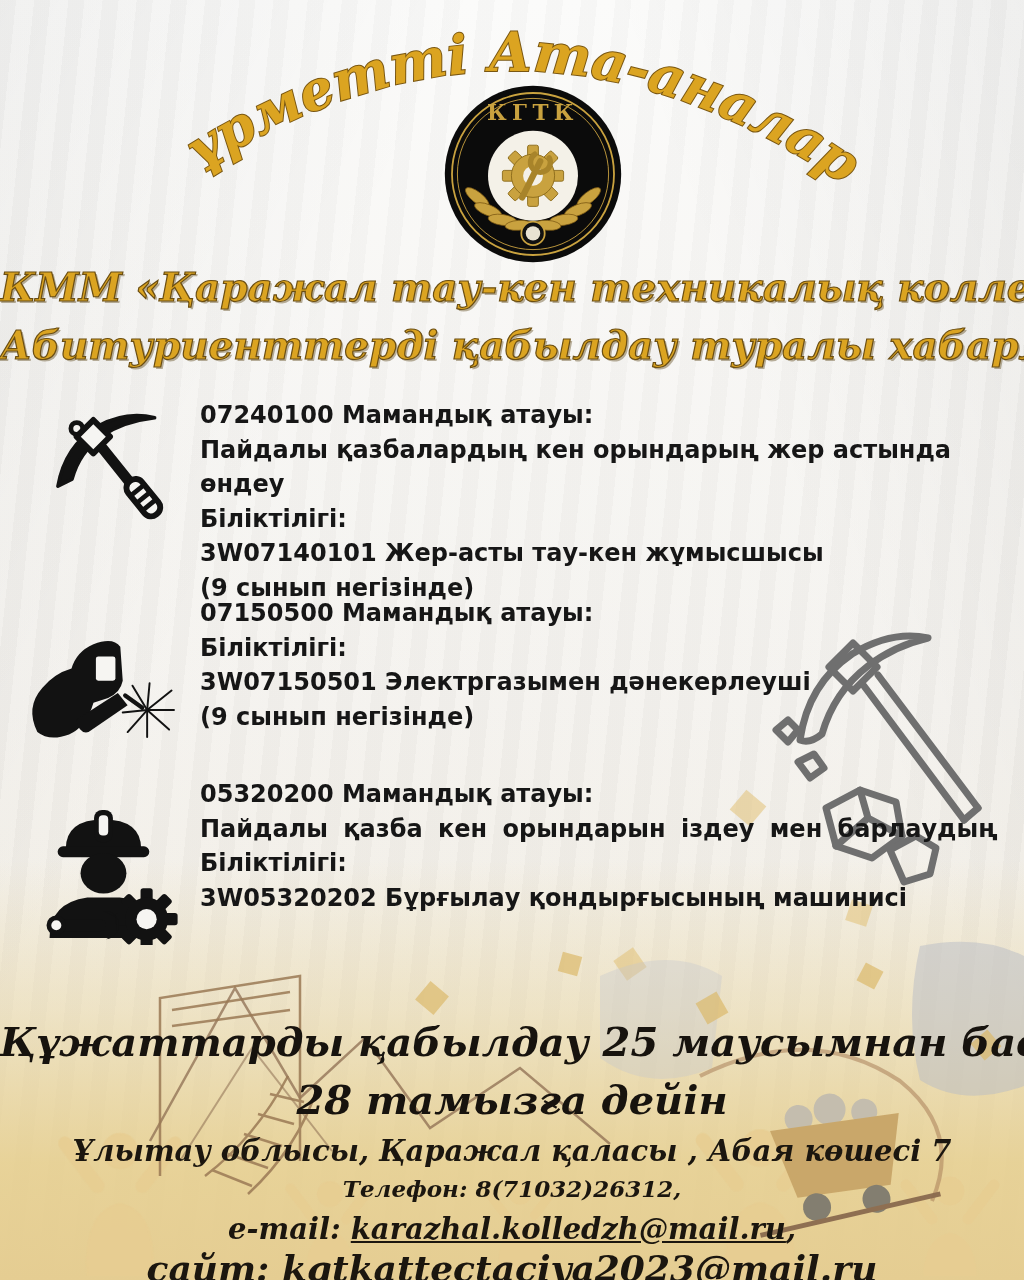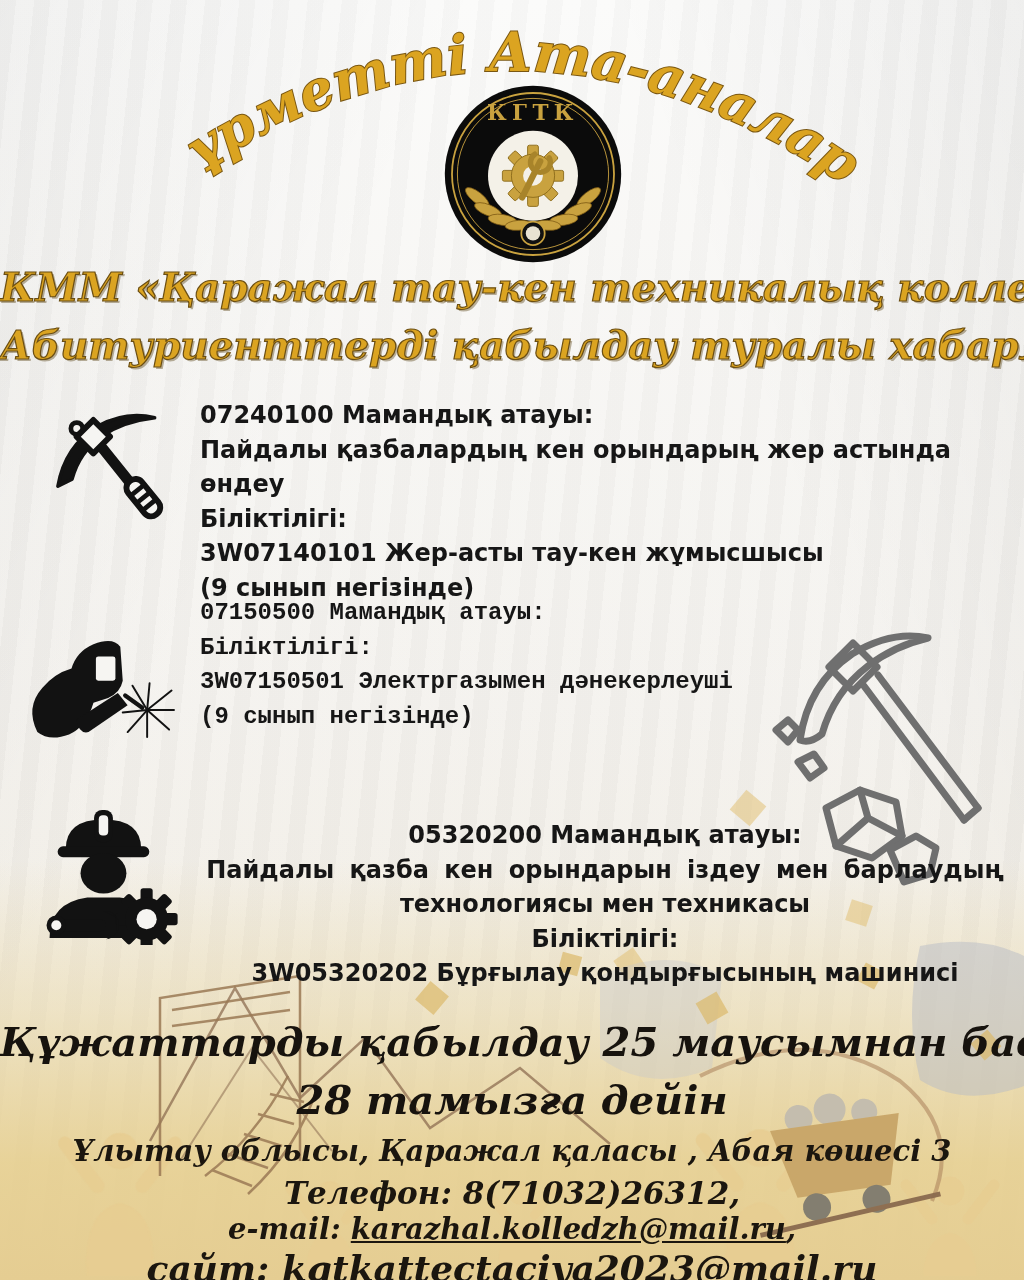--- a/index.html
+++ b/index.html
@@ -40,21 +40,21 @@
     position:absolute;width:100%;text-align:center;z-index:3;white-space:nowrap;
     font-family:"DejaVu Serif",serif;font-style:italic;font-weight:bold;color:#17130e;
   }
   .adm1{top:1018px;font-size:40px;}
   .adm2{top:1076px;font-size:40px;}
   .contact{
     position:absolute;width:100%;text-align:center;z-index:3;white-space:nowrap;
     font-family:"DejaVu Serif",serif;font-style:italic;font-weight:bold;color:#1b160f;
   }
   .c-address{top:1134px;font-size:29px;}
-  .c-phone{top:1175px;font-size:31px;}
+  .c-phone{top:1175px;font-size:23px;}
   .c-email{top:1212px;font-size:29px;}
   .c-site{top:1247px;font-size:36px;}
   .link{text-decoration:underline;cursor:pointer;}
 </style>
 </head>
 <body>
 
 <div class="page">
 
   <div class="bottom-band"></div>
@@ -197,32 +197,31 @@
 
   <div class="section sec0" style="top:398px;">
     <div class="line">07240100 Мамандық атауы:</div>
     <div class="line name1">Пайдалы қазбалардың кен орындарың жер астында өндеу</div>
 
     <div class="line">Біліктілігі:</div>
     <div class="line">3W07140101 Жер-асты тау-кен жұмысшысы</div>
     <div class="line">(9 сынып негізінде)</div>
   </div>
 
-  <div class="section sec1" style="top:596px;font-family:Liberation Mono, monospace;">
+  <div class="section sec1" style="top:596px;">
     <div class="line">07150500 Мамандық атауы:</div>
 
     <div class="line">Біліктілігі:</div>
     <div class="line">3W07150501 Электргазымен дәнекерлеуші</div>
     <div class="line">(9 сынып негізінде)</div>
   </div>
 
-  <div class="section sec2" style="top:818px;text-align:center;">
+  <div class="section sec2" style="top:777px;">
     <div class="line">05320200 Мамандық атауы:</div>
     <div class="line name1">Пайдалы қазба кен орындарын іздеу мен барлаудың</div>
-    <div class="line">технологиясы мен техникасы</div>
     <div class="line">Біліктілігі:</div>
     <div class="line">3W05320202 Бұрғылау қондырғысының машинисі</div>
   </div>
 
   <div class="decor" style="left:0;bottom:0;">
     <svg width="1024" height="350" viewBox="0 0 1024 350">
       <path d="M920 20 q 60 -12 104 10 l 0 130 q -60 22 -104 -6 q -16 -64 0 -134 z" fill="#b7bcc6" opacity="0.5"></path>
       <path d="M600 50 q 70 -32 122 0 l -10 92 q -62 26 -112 -10 z" fill="#c3c7cf" opacity="0.35"></path>
 
       <g>
@@ -296,18 +295,18 @@
           <circle cx="96" cy="82" r="14" fill="#7e7a6e"></circle>
           <line x1="-24" y1="102" x2="160" y2="86" stroke="#8a6a4e" stroke-width="5"></line>
         </g>
       </g>
     </svg>
   </div>
 
   <div class="admission adm1">Құжаттарды қабылдау 25 маусымнан бастап,</div>
   <div class="admission adm2">28 тамызға дейін</div>
 
-  <div class="contact c-address">Ұлытау облысы, Қаражал қаласы , Абая көшесі 3</div>
+  <div class="contact c-address">Ұлытау облысы, Қаражал қаласы , Абая көшесі 7</div>
   <div class="contact c-phone">Телефон: 8(71032)26312,</div>
   <div class="contact c-email"><span>e-mail: </span><span class="link">karazhal.kolledzh@mail.ru</span><span>,</span></div>
   <div class="contact c-site"><span>сайт: </span><span class="link">kgtkattectaciya2023@mail.ru</span></div>
 
 </div>
 
 </body></html>

